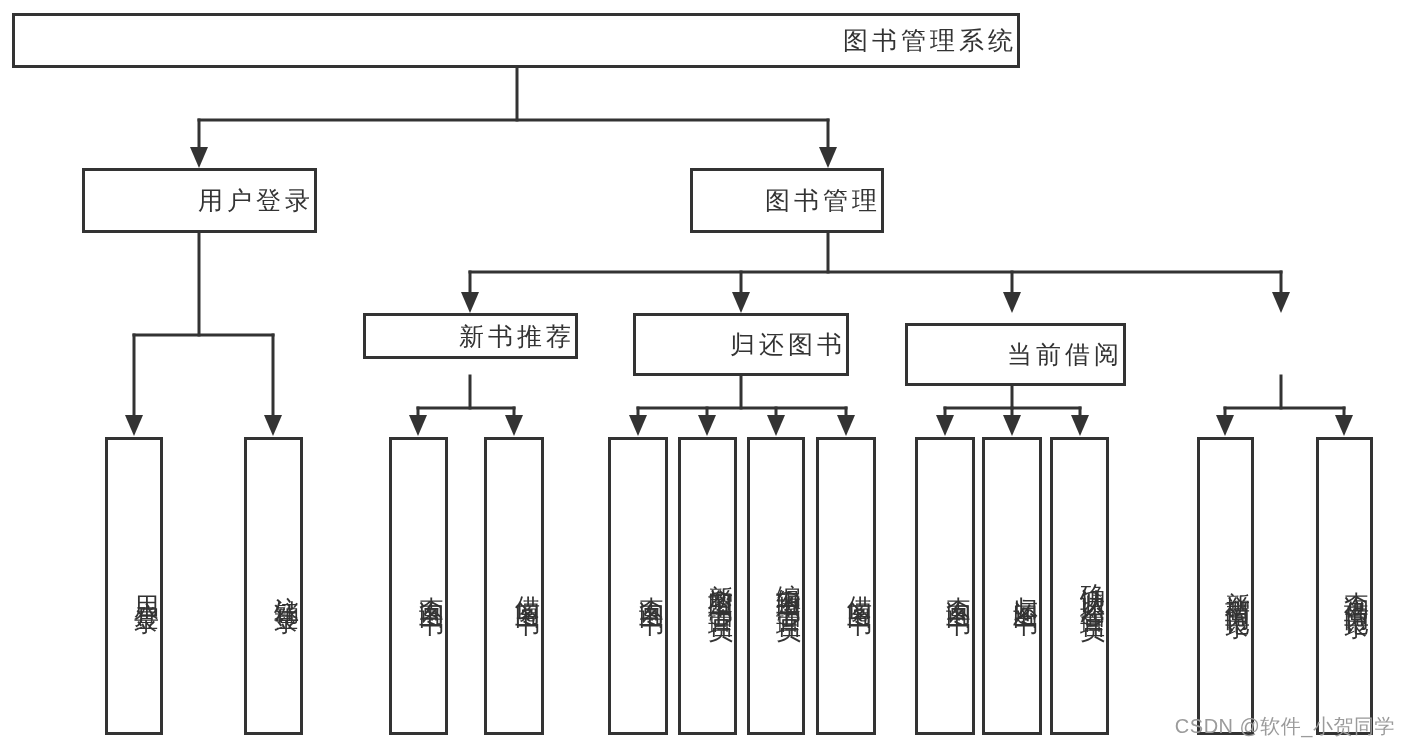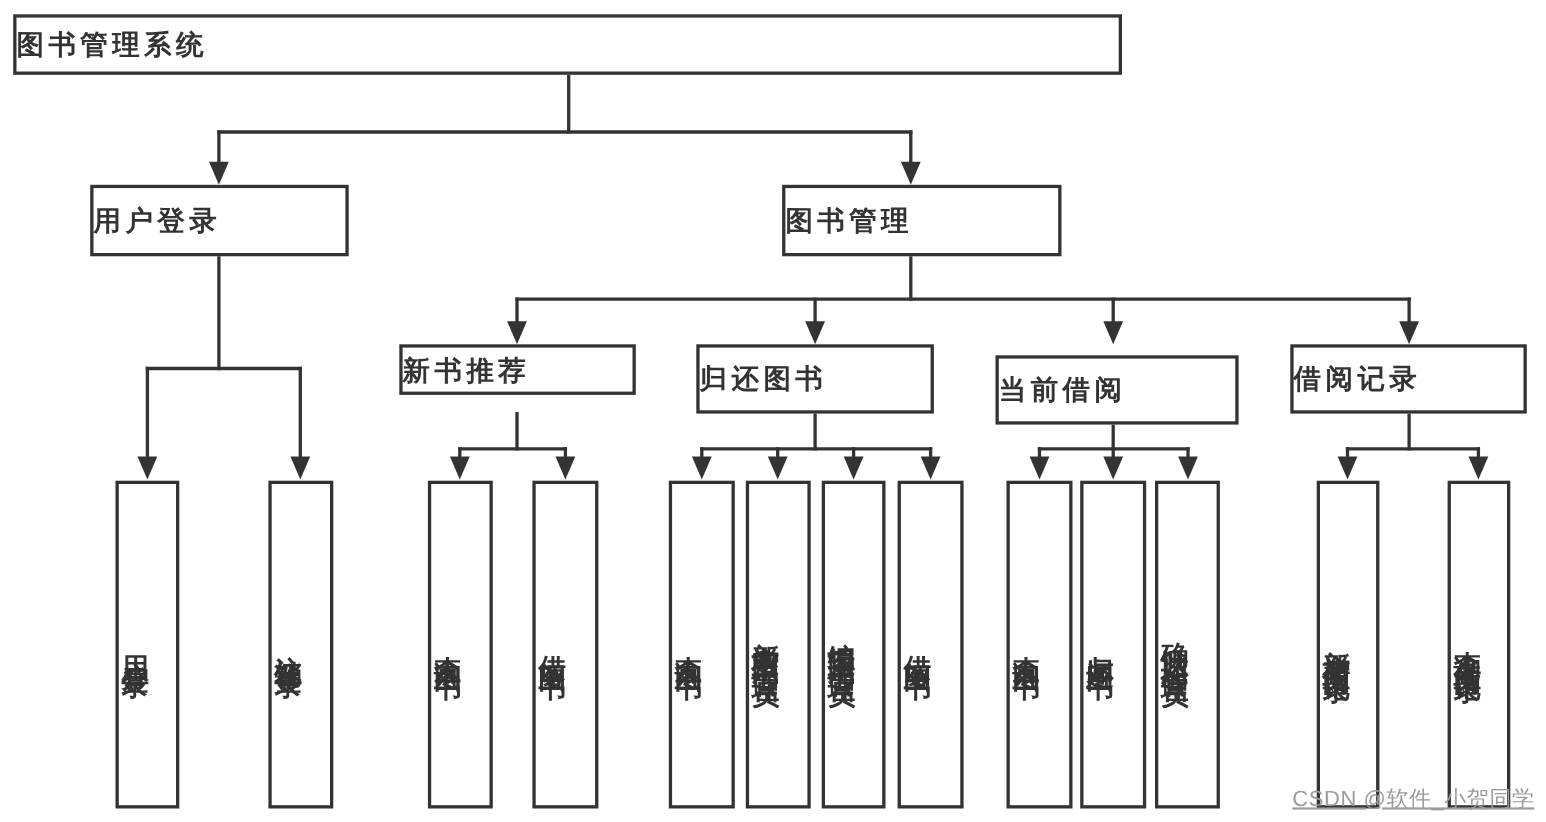--- a/index.html
+++ b/index.html
@@ -22,24 +22,23 @@
     height: 747px;
     z-index: 1;
   }
   .box {
     position: absolute;
     box-sizing: border-box;
     border: 3px solid #333333;
     background: #ffffff;
     display: flex;
     align-items: center;
-    justify-content: flex-start;
+    justify-content: flex-end;
     z-index: 2;
     color: #333333;
-    font-weight: bold;
   }
   .hlabel {
     font-size: 25px;
     letter-spacing: 4px;
     color: #333333;
     white-space: nowrap;
   }
   .vtext {
     writing-mode: vertical-rl;
     text-orientation: mixed;
@@ -51,21 +50,20 @@
   }
   .watermark {
     position: absolute;
     right: 10px;
     bottom: 7px;
     font-size: 20px;
     letter-spacing: 0.5px;
     color: #9b9b9b;
     z-index: 10;
     white-space: nowrap;
-    text-decoration: underline;
   }
 </style>
 </head>
 <body>
 
 <div class="canvas">
 
   <svg class="connectors" viewBox="0 0 1405 747" xmlns="http://www.w3.org/2000/svg">
     <g stroke="#333333" stroke-width="3" fill="none" stroke-linecap="square">
 
@@ -132,36 +130,33 @@
     </g>
   </svg>
 
   <div class="box" style="left:12px;top:13px;width:1008px;height:55px">
     <span class="hlabel">图书管理系统</span>
   </div>
 
   <div class="box" style="left:82px;top:168px;width:235px;height:65px">
     <span class="hlabel">用户登录</span>
   </div>
-  <div class="box" style="left:711px;top:168px;width:254px;height:65px">
+  <div class="box" style="left:690px;top:168px;width:194px;height:65px">
     <span class="hlabel">图书管理</span>
   </div>
 
   <div class="box" style="left:363px;top:313px;width:215px;height:46px">
     <span class="hlabel">新书推荐</span>
   </div>
   <div class="box" style="left:633px;top:313px;width:216px;height:63px">
     <span class="hlabel">归还图书</span>
   </div>
   <div class="box" style="left:905px;top:323px;width:221px;height:63px">
     <span class="hlabel">当前借阅</span>
   </div>
-  <div class="box" style="left:1173px;top:313px;width:215px;height:63px">
-    <span class="hlabel">借阅记录</span>
-  </div>
 
   <div class="box" style="left:105px;top:437px;width:58px;height:298px">
     <span class="vtext">用户登录</span>
   </div>
   <div class="box" style="left:244px;top:437px;width:59px;height:298px">
     <span class="vtext">注销登录</span>
   </div>
 
   <div class="box" style="left:389px;top:437px;width:59px;height:298px">
     <span class="vtext">查询图书</span>

